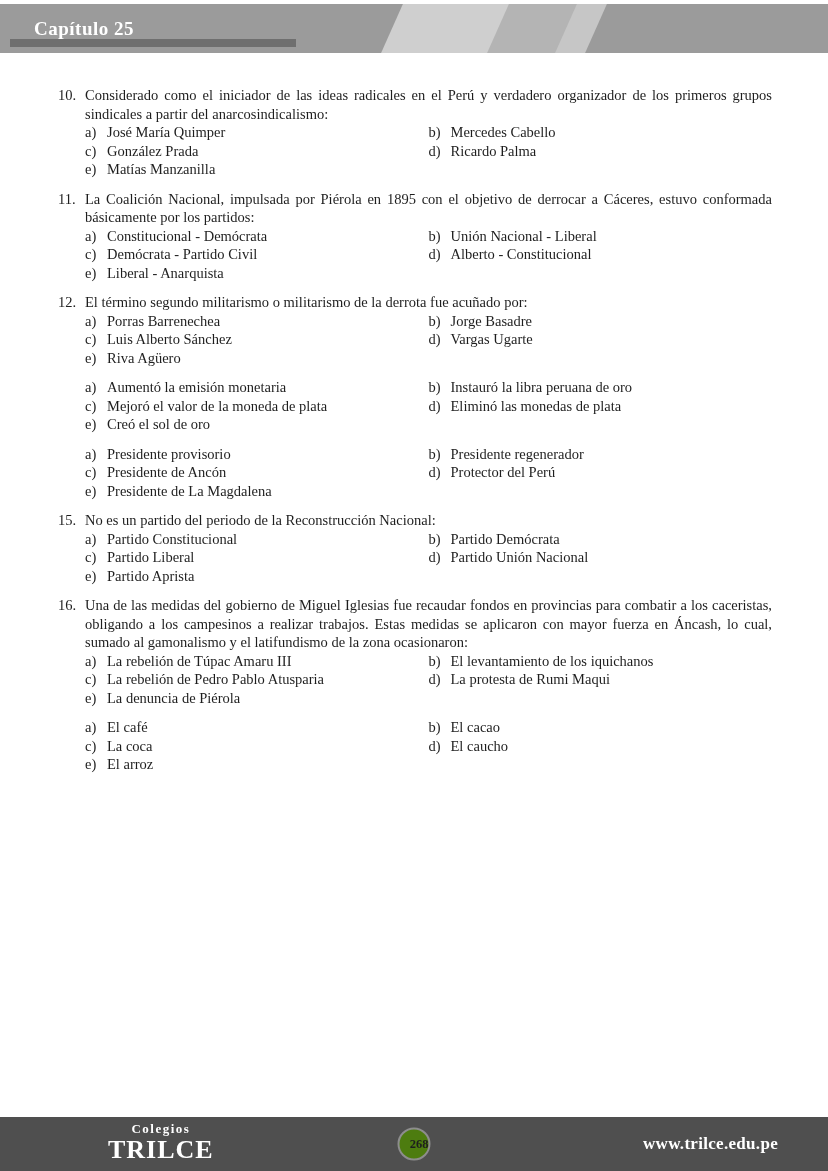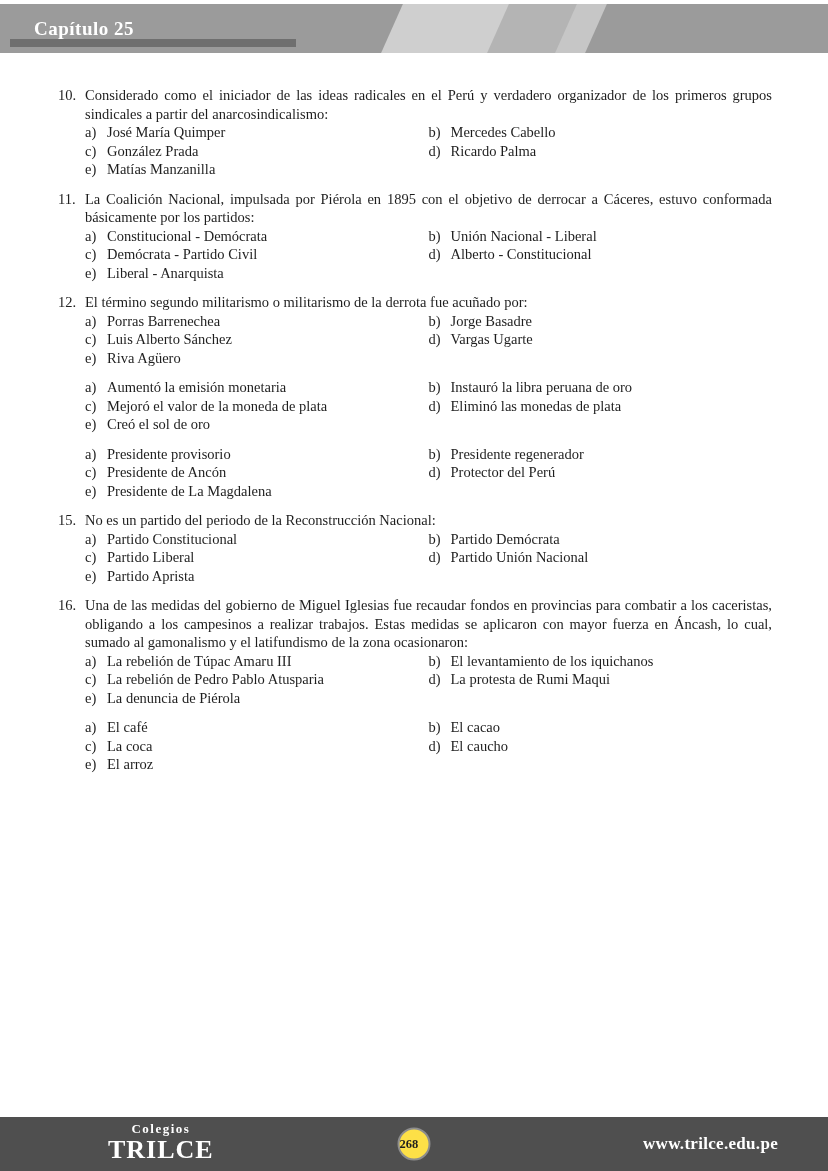--- a/index.html
+++ b/index.html
@@ -56,22 +56,22 @@
     background: #4f4f4f; color: #ffffff;
   }
   .brand {
     position: absolute; left: 72px; top: 5px; text-align: center; line-height: 1.1; margin-left: 36px;
   }
   .brand-top { font-size: 13px; font-weight: bold; letter-spacing: 1.5px; }
   .brand-bottom { font-size: 26px; font-weight: bold; letter-spacing: 1px; }
   .page-number-badge {
     position: absolute; left: 50%; top: 50%; transform: translate(-50%, -50%);
     width: 33px; height: 33px; border-radius: 50%;
-    background: #fde047; border: 2px solid #8d8d8d;
-    display: flex; align-items: center; justify-content: flex-start;
+    background: #4d7c0f; border: 2px solid #8d8d8d;
+    display: flex; align-items: center; justify-content: flex-end;
     color: #1e1e1e; font-weight: bold; font-size: 12.5px;
   }
   .website {
     position: absolute; right: 50px; top: 50%; transform: translateY(-50%);
     font-weight: bold; font-size: 17px; letter-spacing: 0.3px;
   }
 </style>
 </head>
 <body>
 

